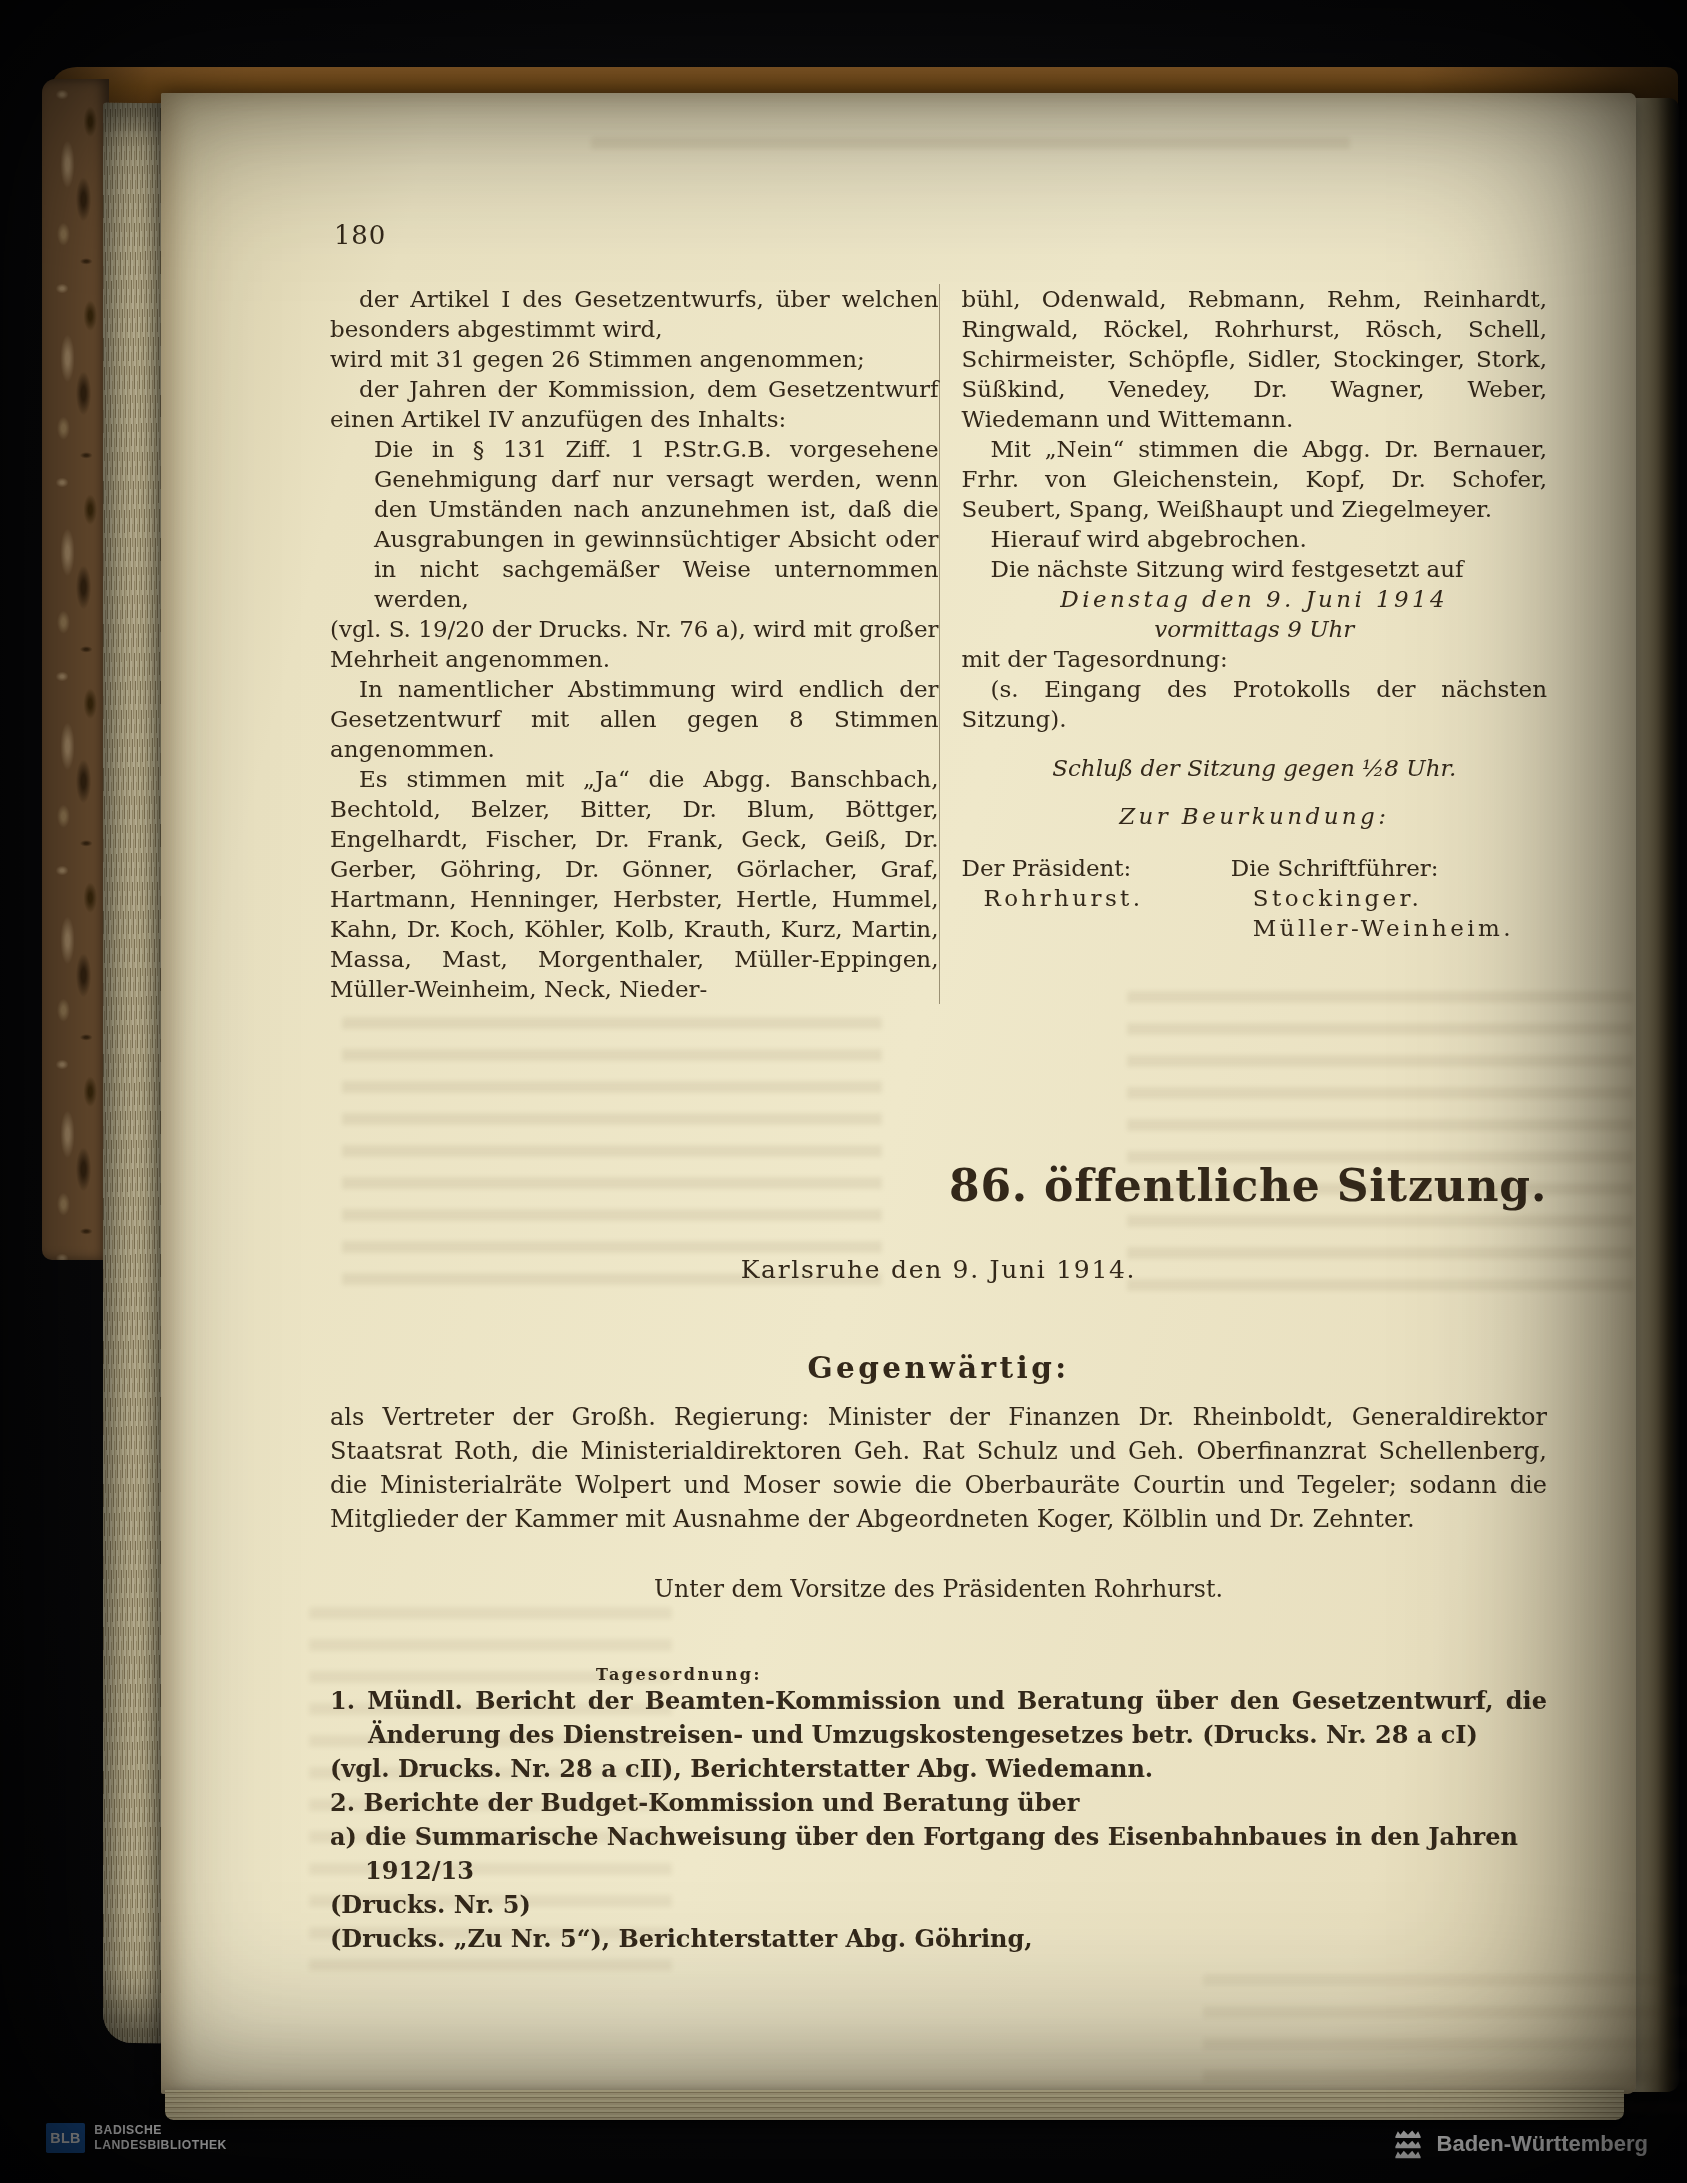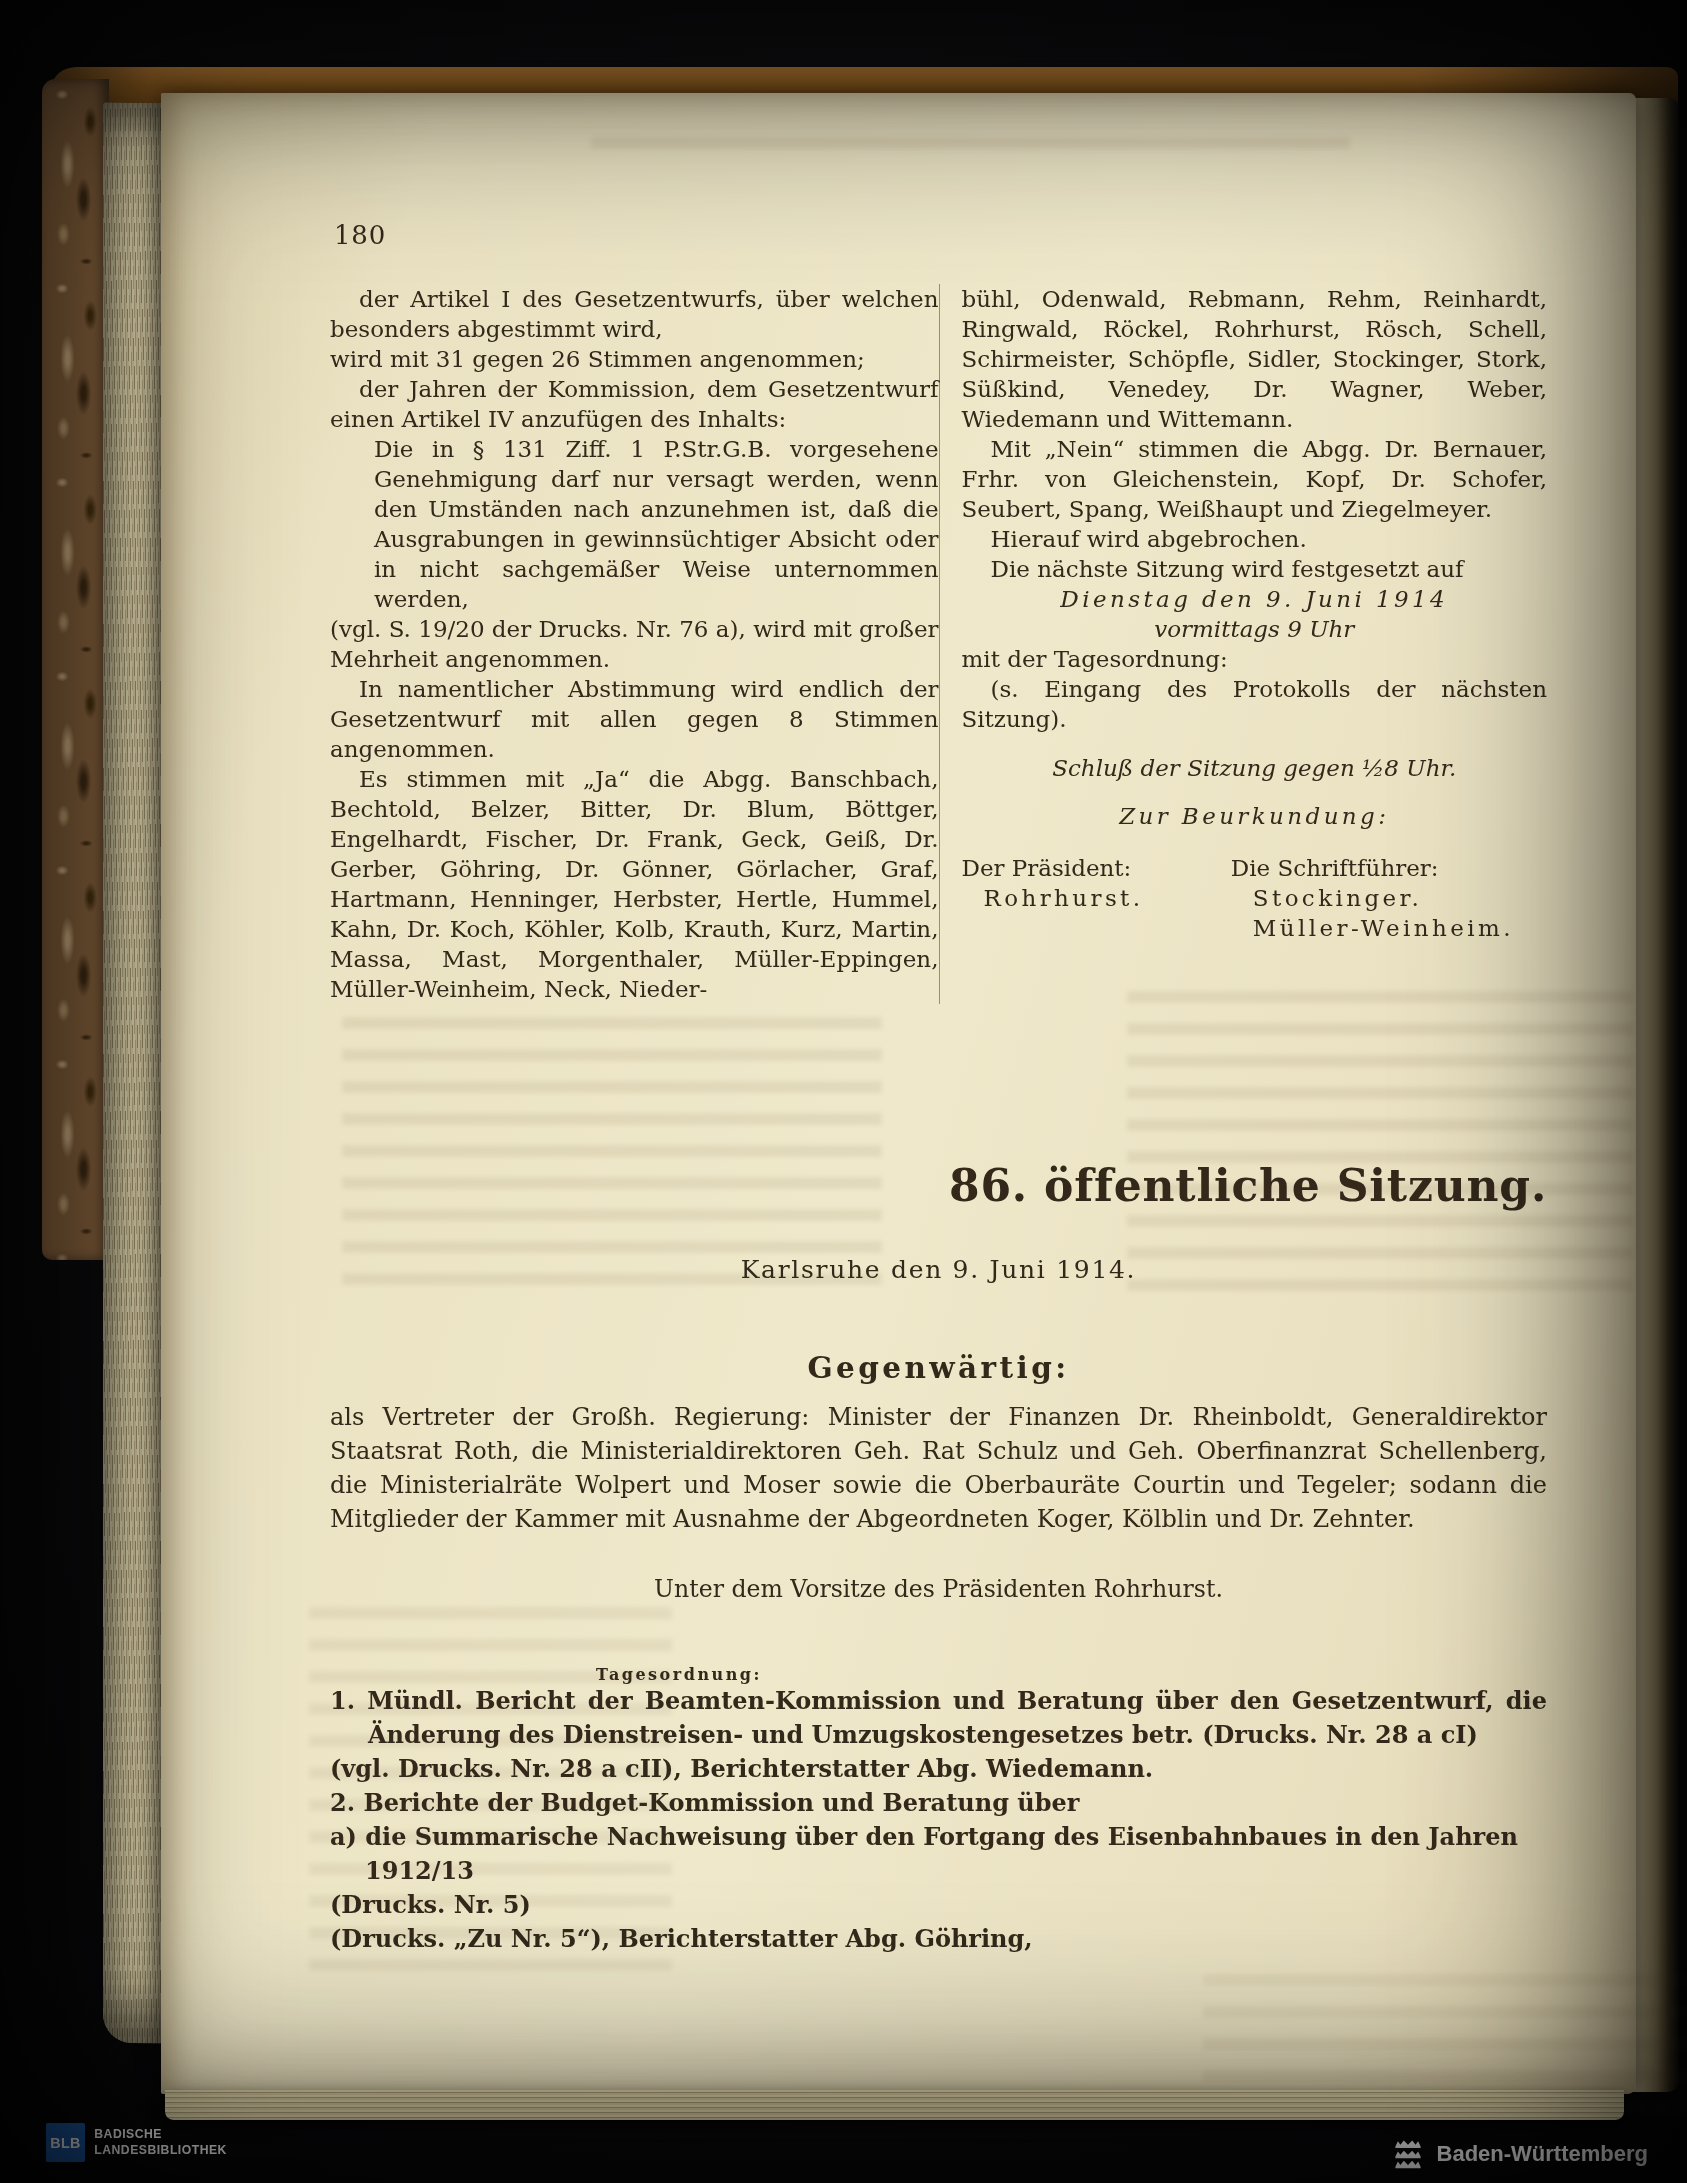--- a/index.html
+++ b/index.html
@@ -118,27 +118,27 @@
   .ag-note2 { margin-left:405px; margin-top:5px; }
 
   .vignette {
     position:absolute; inset:0; pointer-events:none;
     box-shadow: inset 0 0 202px 59px rgba(0,0,0,.8);
   }
 
   
   .blb { position:absolute; left:46px; top:2123px; display:flex; align-items:center; gap:9.3px; }
   .blb-box {
-    width:39px; height:39px; border-radius:1.7px;
+    width:39px; height:30px; border-radius:1.7px;
     display:flex; align-items:center; justify-content:center;
     color:#fff; font-family:"Liberation Sans", sans-serif; font-weight:bold; font-size:14.3px; letter-spacing:0.4px;
   }
   .blb-text { color:#fff; font-family:"Liberation Sans", sans-serif; font-weight:bold; font-size:12.2px; line-height:1.25; letter-spacing:0.5px; }
 
-  .bw { position:absolute; right:39px; top:2128px; display:flex; align-items:center; gap:13px; color:#fff;margin-top:10px; }
+  .bw { position:absolute; right:39px; top:2128px; display:flex; align-items:center; gap:13px; color:#fff; }
   .bw-text { font-family:"Liberation Sans", sans-serif; font-weight:bold; font-size:22px; }
 </style>
 </head>
 <body>
 
 <div class="canvas">
 
   <div class="leather-top"></div>
   <div class="marbled-board"></div>
   <div class="stack-left"></div>

